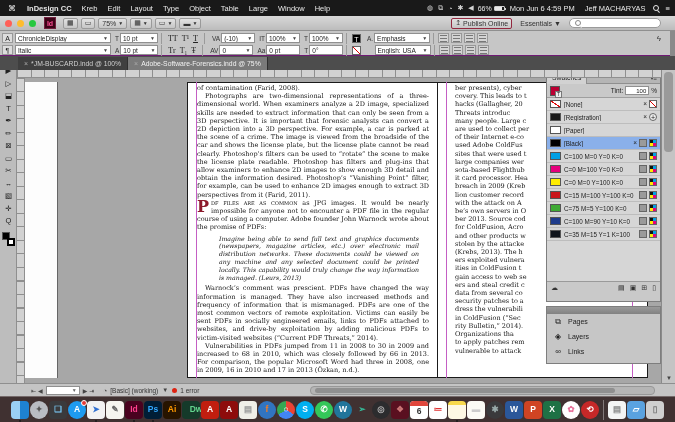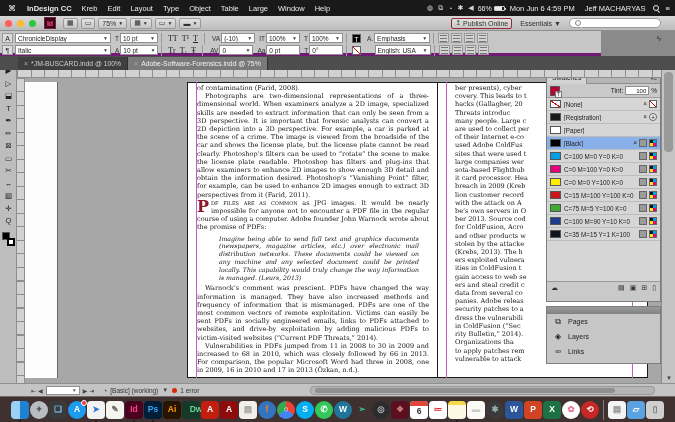--- a/index.html
+++ b/index.html
@@ -26,21 +26,21 @@
   .tl { width:7px; height:7px; border-radius:50%; margin-left:5px; }
   .tl.red{background:#ff5f57} .tl.yel{background:#febc2e} .tl.grn{background:#28c840}
   .idlogo { width:12px; height:12px; background:#3d0317; color:#ff4d94; font-size:7px; font-weight:bold; display:flex; align-items:center; justify-content:center; margin:0 4px 0 8px; border:1px solid #71203e; }
   .tbtn { height:11px; border:1px solid #9a9a9a; background:linear-gradient(#e2e2e2,#c6c6c6); border-radius:2px; display:flex; align-items:center; padding:0 3px; margin-left:3px; color:#333; white-space:nowrap; }
   .tbtn .car { font-size:5px; margin-left:2px; }
   .publish { border-color:#93283f; margin-left:auto; }
   .wsp { margin:0 8px; display:flex; align-items:center; }
   .searchbox { width:92px; height:10px; background:#fff; border:1px solid #9a9a9a; border-radius:5px; display:flex; align-items:center; padding:0 3px; margin-right:14px; color:#888; }
 
   
-  #controlbar { position:absolute; left:0; top:31px; width:601px; height:25px; background:#c6c6c6; border-bottom:3px solid #701a75; z-index:18; font-size:6.5px; color:#222; }
+  #controlbar { position:absolute; left:0; top:31px; width:670px; height:25px; background:#c6c6c6; border-bottom:1px solid #701a75; z-index:18; font-size:6.5px; color:#222; }
   .crow { position:absolute; left:0; width:675px; height:12px; display:flex; align-items:center; }
   .crow.r1{top:1px} .crow.r2{top:13px}
   .cicon { width:11px; height:10px; border:1px solid #999; background:#ddd; display:flex; align-items:center; justify-content:center; margin:0 2px; font-size:7px; }
   .cfield { height:10px; background:#fff; border:1px solid #909090; display:flex; align-items:center; padding:0 2px; white-space:nowrap; overflow:hidden; }
   .car2 { font-size:5px; margin-left:auto; padding-left:2px; color:#444; }
   .clabel { font-size:6.5px; margin:0 1px 0 4px; color:#333; white-space:nowrap; }
   .csep { width:1px; height:11px; background:#9a9a9a; margin:0 3px; }
   .tletters { display:flex; gap:4px; margin:0 3px; font-family:"Liberation Serif",serif; font-size:8px; }
   .alignbtn { width:11px; height:10px; border:1px solid #999; background:#d4d4d4 repeating-linear-gradient(#777 0 1px,transparent 1px 3px) center/7px 7px no-repeat; margin:0 1px; }
   .chip { width:9px; height:9px; border:1px solid #666; margin:0 2px; position:relative; }
@@ -382,21 +382,20 @@
         <p class="c2line">ber 2013. Source cod</p>
         <p class="c2line">for ColdFusion, Acro</p>
         <p class="c2line">and other products w</p>
         <p class="c2line">stolen by the attacke</p>
         <p class="c2line">(Krebs, 2013). The h</p>
         <p class="c2line">ers exploited vulnera</p>
         <p class="c2line">ities in ColdFusion t</p>
         <p class="c2line">gain access to web se</p>
         <p class="c2line">ers and steal credit c</p>
         <p class="c2line">data from several co</p>
-        <p class="c2line">panies. Adobe releas</p>
         <p class="c2line">security patches to a</p>
         <p class="c2line">dress the vulnerabili</p>
         <p class="c2line">in ColdFusion (“Sec</p>
         <p class="c2line">rity Bulletin,” 2014).</p>
         <p class="c2line">   Organizations tha</p>
         <p class="c2line">to apply patches rem</p>
         <p class="c2line">vulnerable to attack</p>
     </div>
   </div>
 

